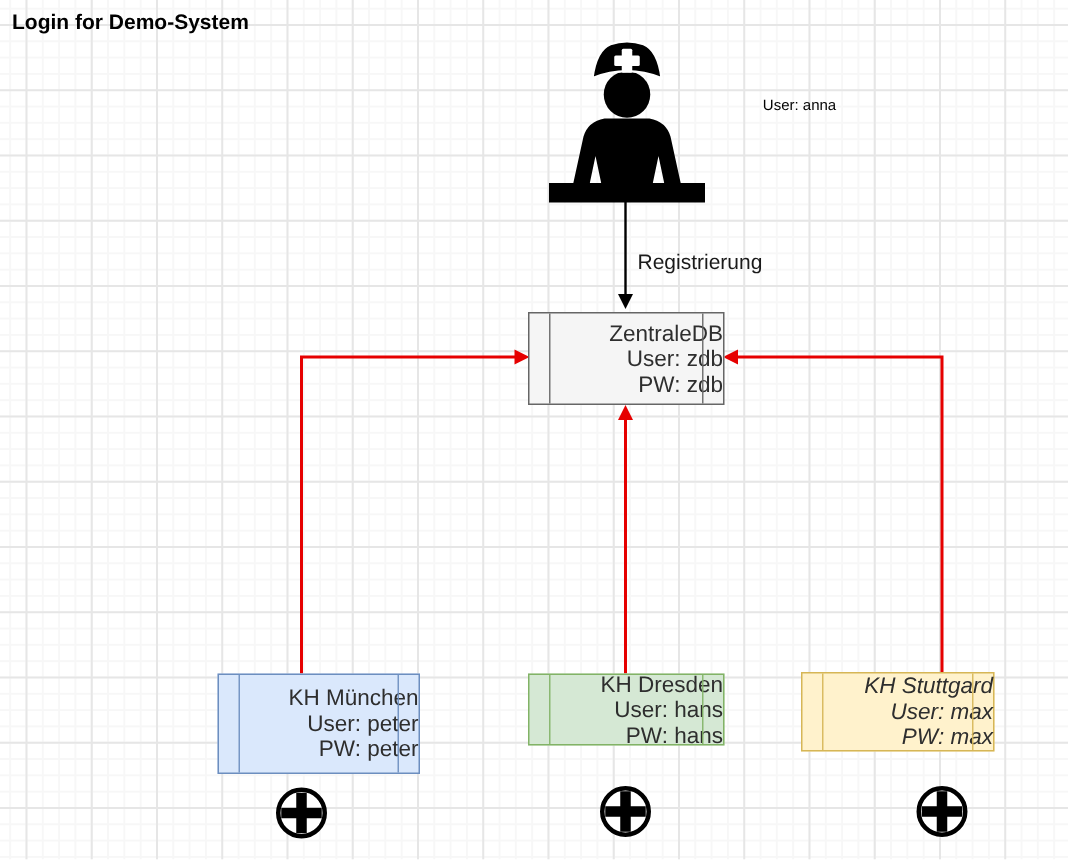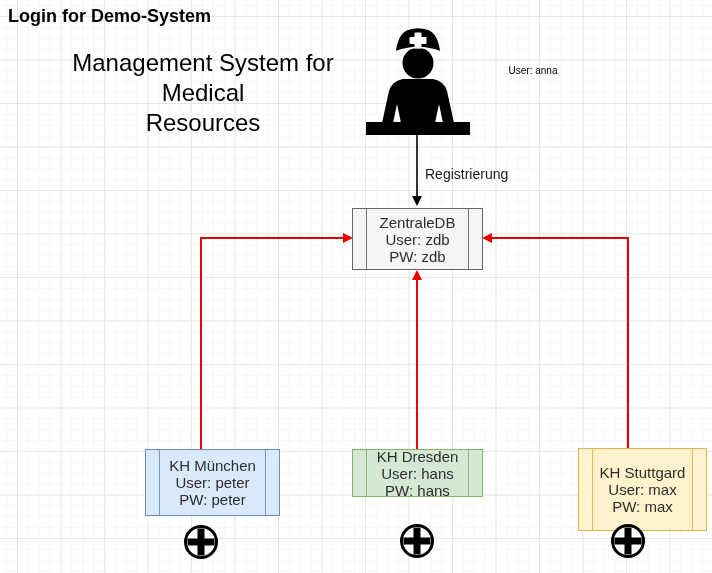--- a/index.html
+++ b/index.html
@@ -16,76 +16,73 @@
       linear-gradient(#e6e6e6 1px, transparent 1px),
       linear-gradient(90deg, #e6e6e6 1px, transparent 1px),
       linear-gradient(#f7f7f7 1px, transparent 1px),
       linear-gradient(90deg, #f7f7f7 1px, transparent 1px);
     background-size: 43.5px 43.5px, 43.5px 43.5px, 10.875px 10.875px, 10.875px 10.875px;
     background-position: 17px 16px;
   }
   .abs { position: absolute; }
   .diagram-title {
     left: 8px; top: 6px;
-    font-size: 18px; font-weight: bold; white-space: nowrap;
+    font-size: 14px; font-weight: bold; white-space: nowrap;
   }
   .subtitle {
     left: 28px; top: 48px; width: 350px;
     font-size: 24px; line-height: 30px; text-align: center;
   }
   .creds {
     left: 486px; top: 61px; width: 94px;
     font-size: 10px; line-height: 19px; text-align: center; white-space: nowrap;
   }
   .edge-label {
     left: 425px; top: 166px;
     font-size: 14px; color: #1a1a1a; white-space: nowrap;
   }
   .process-box {
     position: absolute;
     display: flex; flex-direction: column; justify-content: center;
     text-align: center;
     font-size: 15px; line-height: 17px; color: #2e2e2e;
     border: 1px solid;
+    align-items: flex-end;
   }
   .process-box::before, .process-box::after {
     content: ""; position: absolute; top: 0; bottom: 0; width: 1px;
     background: currentColor; opacity: 0.9;
   }
   .process-box::before { left: 13px; }
   .process-box::after  { right: 13px; }
   .box-central { left: 352px; top: 208px; width: 131px; height: 62px;
                  background: #f5f5f5; border-color: #666666; }
   .box-central::before, .box-central::after { background: #666666; }
   .box-muc { left: 145px; top: 449px; width: 135px; height: 67px;
              background: #dae8fc; border-color: #6c8ebf; }
   .box-muc::before, .box-muc::after { background: #6c8ebf; }
   .box-dd  { left: 352px; top: 449px; width: 131px; height: 48px;
              background: #d5e8d4; border-color: #82b366; }
   .box-dd::before, .box-dd::after { background: #82b366; }
-  .box-stg { left: 578px; top: 448px; width: 129px; height: 83px;
-             background: #fff2cc; border-color: #d6b656; }
+  .box-stg { left: 534px; top: 448px; width: 129px; height: 53px;
+             background: #fff2cc; border-color: #d6b656; font-style: italic; }
   .box-stg::before, .box-stg::after { background: #d6b656; }
   svg.overlay { left: 0; top: 0; pointer-events: none; }
   .conn-red   { stroke: #e60000; stroke-width: 2; fill: none; }
   .head-red   { fill: #e60000; stroke: none; }
   .conn-black { stroke: #000000; stroke-width: 1.6; fill: none; }
   .head-black { fill: #000000; stroke: none; }
 </style>
 </head>
 <body>
 
 <div id="canvas">
 
   <div class="abs diagram-title">Login for Demo-System</div>
 
-  <div class="abs subtitle">
-    <div>Management System for Medical</div>
-    <div>Resources</div>
-  </div>
 
   <svg class="abs" style="left:360px; top:24px;" width="116" height="114" viewBox="0 0 116 114">
     <circle cx="58" cy="39" r="15.5" fill="#000"></circle>
     <path d="M35,28 C37,13 42,7.5 47,5.5 C54,3 62,3 69,5.5 C74,7.5 79,13 81,28 C66,22 50,22 35,28 Z" fill="#000" stroke="#fff" stroke-width="1.5"></path>
     <rect x="54.5" y="8.5" width="7" height="16" rx="1" fill="#fff"></rect>
     <rect x="49.5" y="13" width="17" height="7" rx="1" fill="#fff"></rect>
     <path d="M22,99 L29,67 Q32,57 43,55 L73,55 Q84,57 87,67 L94,99 L83,99 L79,80 L75,99 L41,99 L37,80 L33,99 Z" fill="#000"></path>
     <rect x="6" y="98" width="104" height="13" fill="#000"></rect>
   </svg>
 

